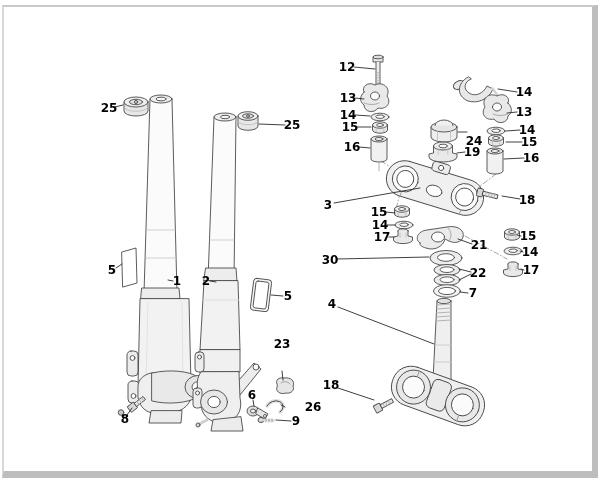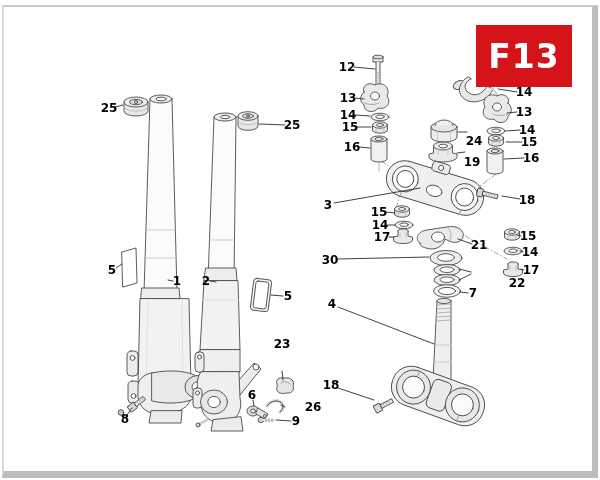--- a/index.html
+++ b/index.html
@@ -379,33 +379,30 @@
       <span class="callout" style="left: 348px; top: 98px;">13</span>
       <span class="callout" style="left: 348px; top: 115px;">14</span>
       <span class="callout" style="left: 350px; top: 127px;">15</span>
       <span class="callout" style="left: 352px; top: 147px;">16</span>
       <span class="callout" style="left: 524px; top: 92px;">14</span>
       <span class="callout" style="left: 524px; top: 112px;">13</span>
       <span class="callout" style="left: 527px; top: 130px;">14</span>
       <span class="callout" style="left: 529px; top: 142px;">15</span>
       <span class="callout" style="left: 531px; top: 158px;">16</span>
       <span class="callout" style="left: 474px; top: 132px; margin-top: 9px;">24</span>
-      <span class="callout" style="left: 472px; top: 152px; margin-top: 10px;">19</span>
+      <span class="callout" style="left: 472px; top: 152px;">19</span>
       <span class="callout" style="left: 328px; top: 205px;">3</span>
       <span class="callout" style="left: 527px; top: 200px;">18</span>
       <span class="callout" style="left: 379px; top: 212px;">15</span>
       <span class="callout" style="left: 380px; top: 225px;">14</span>
       <span class="callout" style="left: 382px; top: 237px;">17</span>
       <span class="callout" style="left: 479px; top: 245px; text-align: center;">21</span>
       <span class="callout" style="left: 330px; top: 260px;">30</span>
-      <span class="callout" style="left: 478px; top: 283px; margin-left: 39px;">22</span>
+      <span class="callout" style="left: 478px; top: 273px;">22</span>
       <span class="callout" style="left: 473px; top: 293px;">7</span>
       <span class="callout" style="left: 528px; top: 236px;">15</span>
       <span class="callout" style="left: 530px; top: 252px;">14</span>
       <span class="callout" style="left: 531px; top: 270px;">17</span>
       <span class="callout" style="left: 332px; top: 304px;">4</span>
       <span class="callout" style="left: 331px; top: 385px;">18</span>
     </div>
 
-  <div class="badge" style="background: rgb(212, 20, 25); color: rgb(255, 255, 255);">
-    <span>F13</span>
-  </div>
 </div>
 
 </body></html>

